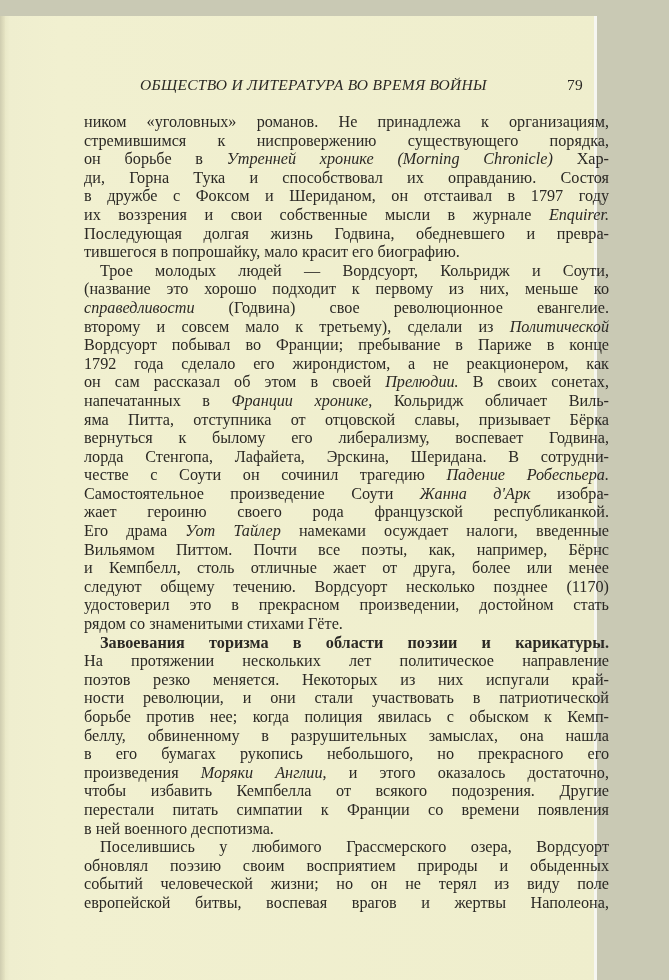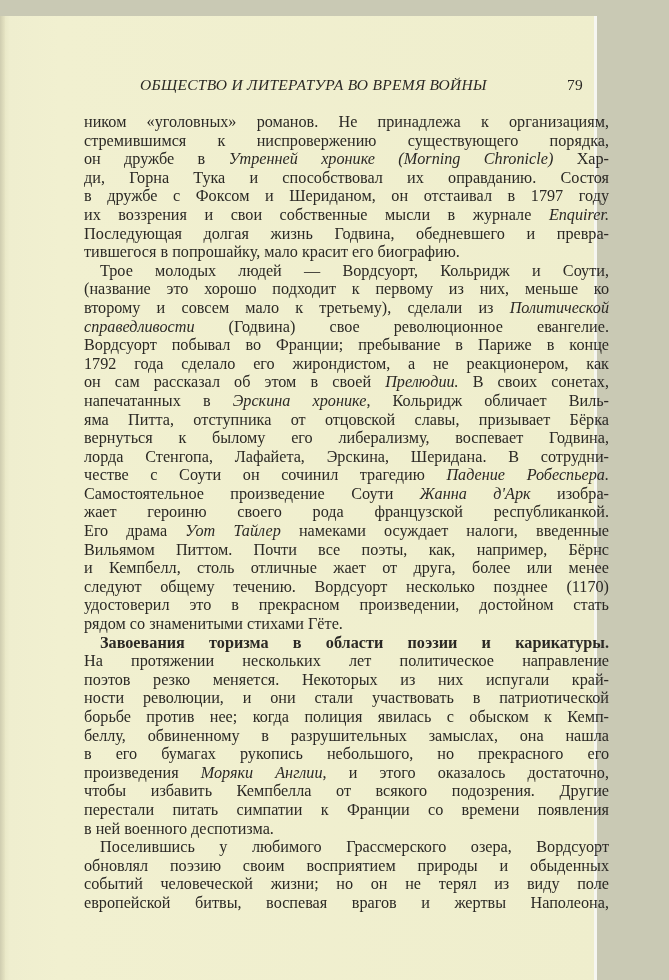--- a/index.html
+++ b/index.html
@@ -102,36 +102,36 @@
 
   <div class="running-head">
     <span class="running-title">ОБЩЕСТВО И ЛИТЕРАТУРА ВО ВРЕМЯ ВОЙНЫ</span>
     <span class="page-number">79</span>
   </div>
 
   <div class="body-text" id="body-text">
       <div>
         <span class="line"><span>ником «уголовных» романов. Не принадлежа к организациям,</span></span>
         <span class="line"><span>стремившимся к ниспровержению существующего порядка,</span></span>
-        <span class="line"><span>он дружбе в </span><span class="it">Утренней хронике (Morning Chronicle)</span><span> Хар-</span></span>
+        <span class="line"><span>он борьбе в </span><span class="it">Утренней хронике (Morning Chronicle)</span><span> Хар-</span></span>
         <span class="line"><span>ди, Горна Тука и способствовал их оправданию. Состоя</span></span>
         <span class="line"><span>в дружбе с Фоксом и Шериданом, он отстаивал в 1797 году</span></span>
         <span class="line"><span>их воззрения и свои собственные мысли в журнале </span><span class="it">Enquirer.</span></span>
         <span class="line"><span>Последующая долгая жизнь Годвина, обедневшего и превра-</span></span>
         <span class="line last"><span>тившегося в попрошайку, мало красит его биографию.</span></span>
       </div>
       <div>
         <span class="line indent"><span>Трое молодых людей — Вордсуорт, Кольридж и Соути,</span></span>
         <span class="line"><span>(название это хорошо подходит к первому из них, меньше ко</span></span>
+        <span class="line"><span class="it">справедливости</span><span> (Годвина) свое революционное евангелие.</span></span>
         <span class="line"><span>второму и совсем мало к третьему), сделали из </span><span class="it">Политической</span></span>
-        <span class="line"><span class="it">справедливости</span><span> (Годвина) свое революционное евангелие.</span></span>
         <span class="line"><span>Вордсуорт побывал во Франции; пребывание в Париже в конце</span></span>
         <span class="line"><span>1792 года сделало его жирондистом, а не реакционером, как</span></span>
         <span class="line"><span>он сам рассказал об этом в своей </span><span class="it">Прелюдии.</span><span> В своих сонетах,</span></span>
-        <span class="line"><span>напечатанных в </span><span class="it">Эрскина хронике</span><span>, Кольридж обличает Виль-</span></span>
+        <span class="line"><span>напечатанных в </span><span class="it">Франции хронике</span><span>, Кольридж обличает Виль-</span></span>
         <span class="line"><span>яма Питта, отступника от отцовской славы, призывает Бёрка</span></span>
         <span class="line"><span>вернуться к былому его либерализму, воспевает Годвина,</span></span>
         <span class="line"><span>лорда Стенгопа, Лафайета, Эрскина, Шеридана. В сотрудни-</span></span>
         <span class="line"><span>честве с Соути он сочинил трагедию </span><span class="it">Падение Робеспьера.</span></span>
         <span class="line"><span>Самостоятельное произведение Соути </span><span class="it">Жанна д'Арк</span><span> изобра-</span></span>
         <span class="line"><span>жает героиню своего рода французской республиканкой.</span></span>
         <span class="line"><span>Его драма </span><span class="it">Уот Тайлер</span><span> намеками осуждает налоги, введенные</span></span>
         <span class="line"><span>Вильямом Питтом. Почти все поэты, как, например, Бёрнс</span></span>
         <span class="line"><span>и Кемпбелл, столь отличные жает от друга, более или менее</span></span>
         <span class="line"><span>следуют общему течению. Вордсуорт несколько позднее (1170)</span></span>

